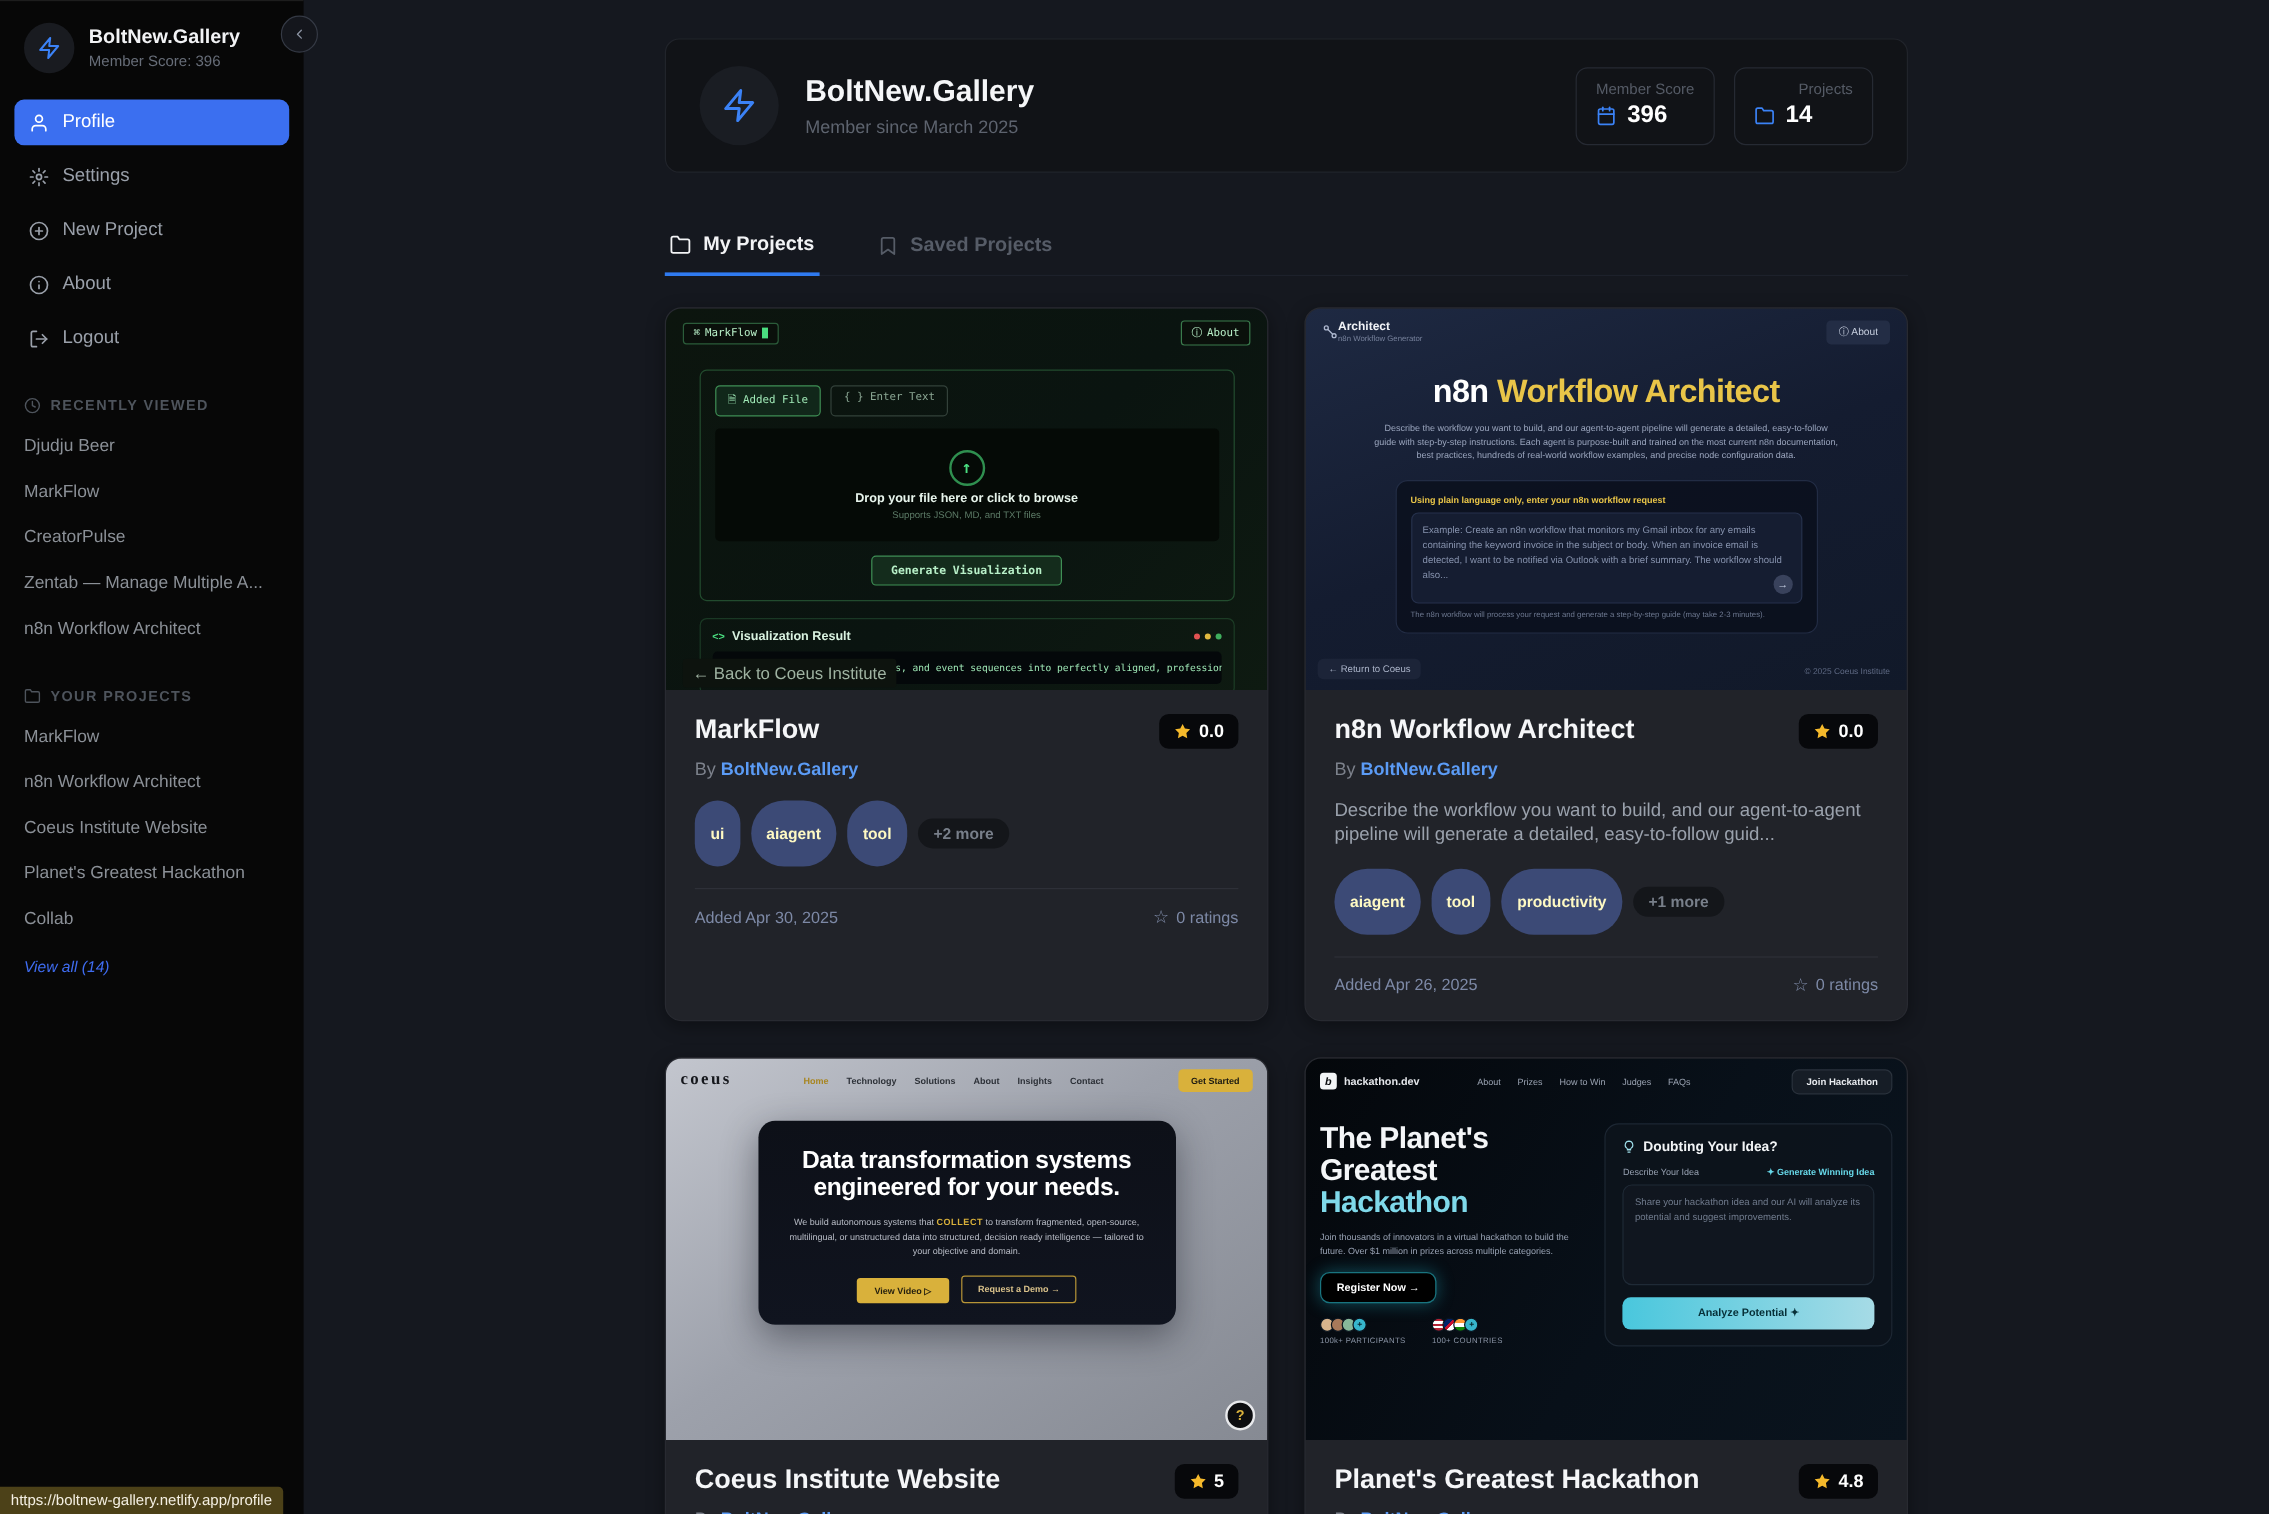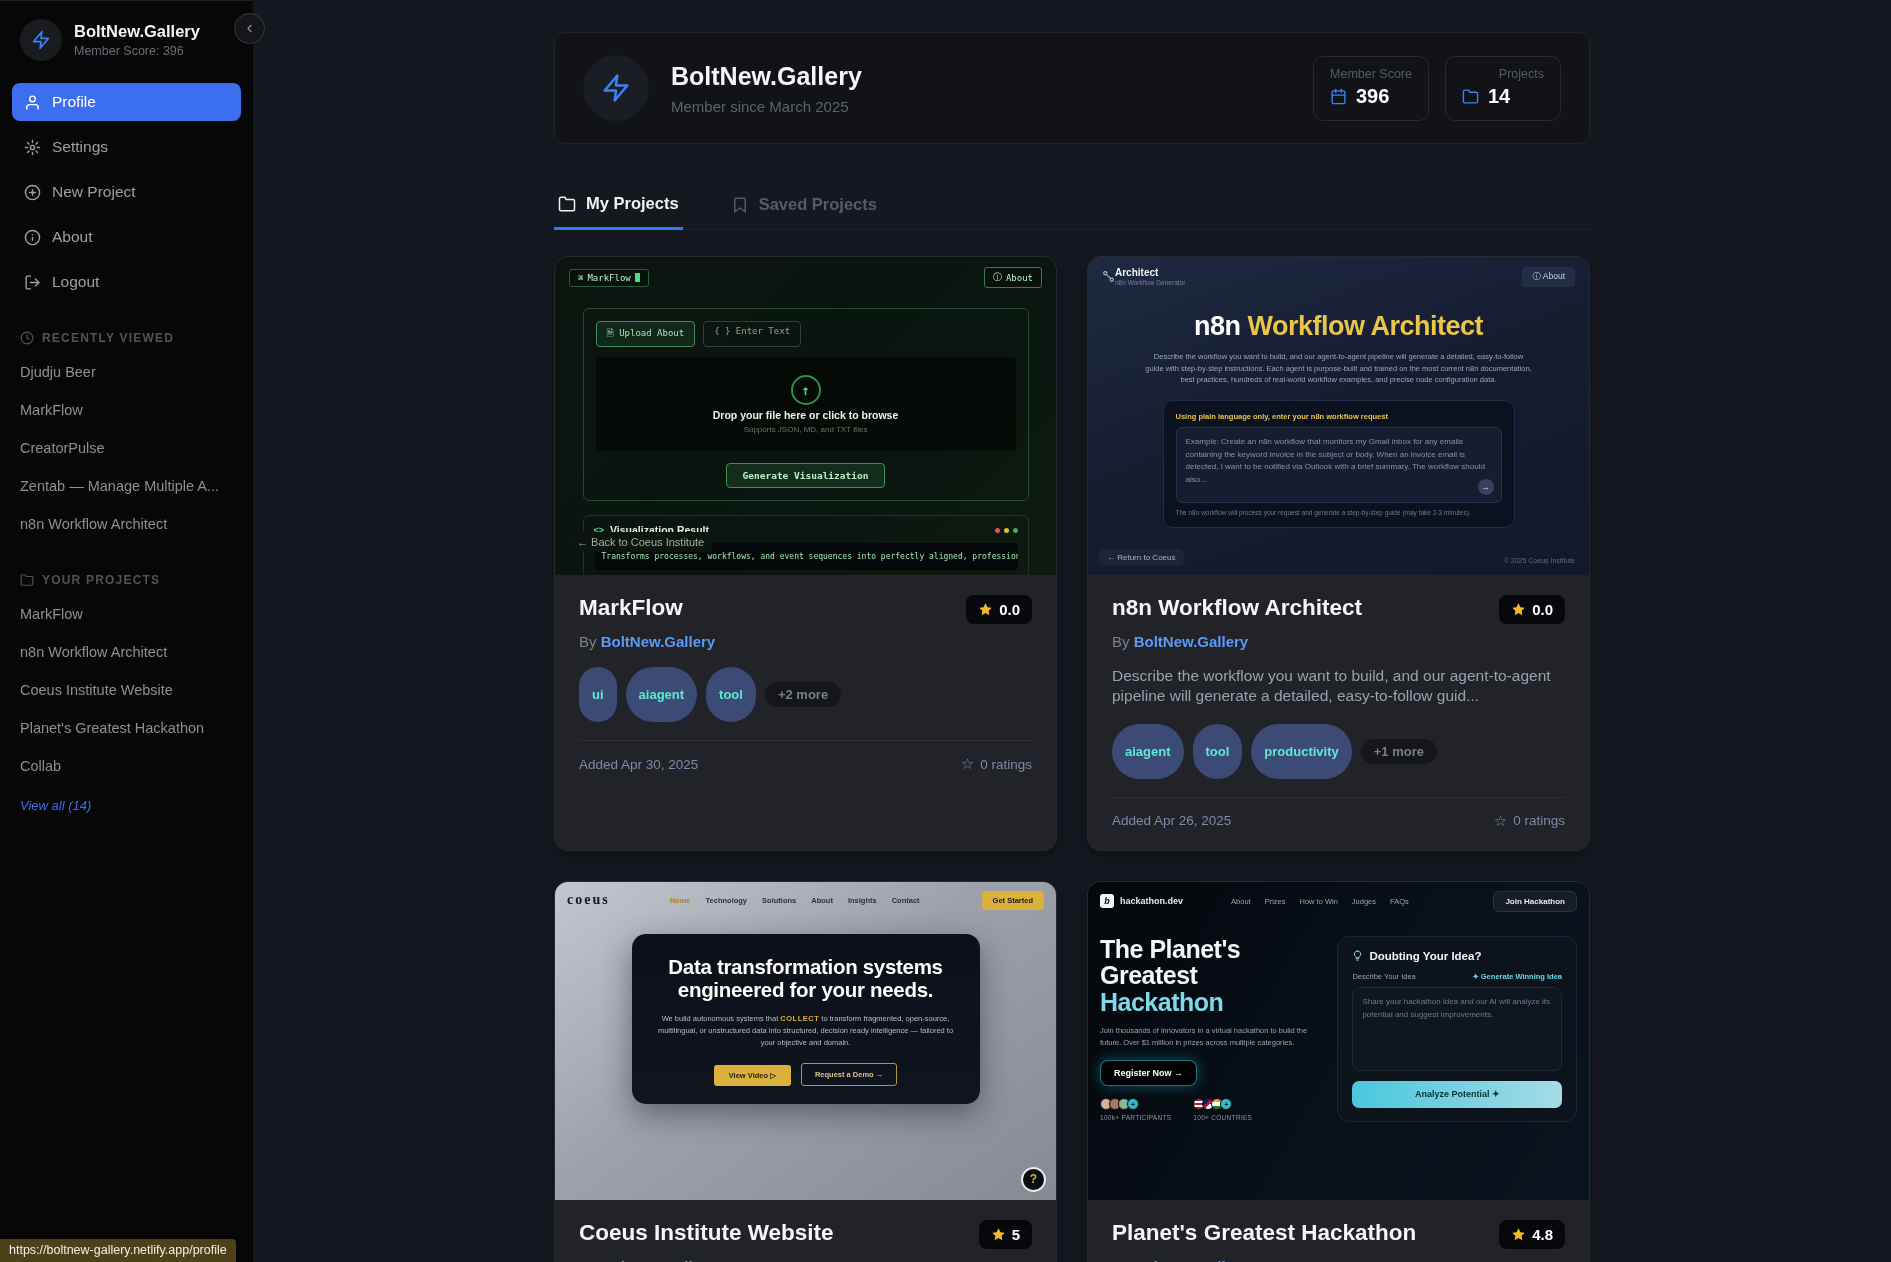--- a/index.html
+++ b/index.html
@@ -66,21 +66,21 @@
   .card-info { padding:20px 24px 20px; }
   .card-title-row { display:flex; align-items:flex-start; justify-content:space-between; }
   .card-title { color:#f5f6f8; font-size:22.5px; font-weight:700; }
   .rating-badge { background:#07080b; border-radius:8px; padding:6px 12px; display:flex; align-items:center;
     gap:6px; color:#fff; font-size:15px; font-weight:700; }
   .byline { margin-top:9px; font-size:15px; }
   .by { color:#7c818b; }
   .author { color:#5b9bf5; font-weight:600; cursor:pointer; }
   .card-desc { margin-top:16px; color:#9aa1ac; font-size:15.5px; line-height:1.32; max-height:42px; overflow:hidden; }
   .tag-row { margin-top:17px; display:flex; gap:9px; align-items:center; }
-  .tag { background:#3c4a76; color:#5eead4; font-size:13px; font-weight:700; padding:20px 13px; border-radius:999px; }
+  .tag { background:#3c4a76; color:#fef9c3; font-size:13px; font-weight:700; padding:20px 13px; border-radius:999px; }
   .tag-more { background:#14161a; color:#787f8a; font-size:13px; font-weight:600; padding:5px 13px; border-radius:999px; }
   .card-footer { margin-top:18px; border-top:1px solid #2e3038; padding-top:14px; display:flex;
     justify-content:space-between; align-items:center; color:#7d89a6; font-size:13.5px; }
   .ratings-count { display:flex; align-items:center; gap:6px; cursor:pointer; }
   .star-outline { font-size:15px; }
 
   
   .t-mark { background:linear-gradient(135deg,#0c150e,#0a1410 55%,#0e1a11); padding:10px 14px;
     font-family:"DejaVu Sans Mono", monospace; }
   .tm-topbar { display:flex; justify-content:space-between; align-items:center; }
@@ -101,21 +101,21 @@
   .tm-generate { margin:12px auto 0; width:max-content; border:1px solid #3f8f55; background:#142c1c;
     color:#b8f0c8; font-size:9.5px; font-weight:700; padding:6px 16px; border-radius:4px; }
   .tm-result { margin:14px auto 0; width:446px; border:1px solid rgba(63,143,85,.3); border-radius:6px; padding:8px 10px; }
   .tm-result-head { display:flex; align-items:center; gap:6px; color:#d9f2e0; font-size:10.5px; font-weight:700;
     font-family:"Liberation Sans",sans-serif; }
   .tm-code { color:#4ade80; font-size:9px; }
   .tm-dots { margin-left:auto; display:flex; gap:4px; }
   .tm-dot { width:5px; height:5px; border-radius:50%; }
   .tm-term { margin-top:7px; background:#04080a; border-radius:4px; padding:9px 8px; color:#9fe8b6; font-size:8px;
     white-space:nowrap; overflow:hidden; display:flex; align-items:center; gap:3px; }
-  .tm-back { position:absolute; left:14px; bottom:23px; background:#0d130e; color:#9fb3a2; font-size:11px;
+  .tm-back { position:absolute; left:14px; bottom:2px; background:#0d130e; color:#9fb3a2; font-size:14px;
     padding:4px 8px; border-radius:3px; font-family:"Liberation Sans",sans-serif; }
 
   
   .t-n8n { background:linear-gradient(160deg,#1e2942,#141c30 50%,#111929); padding:10px 14px; }
   .tn-topbar { display:flex; align-items:flex-start; justify-content:space-between; }
   .tn-brand { display:flex; gap:0; align-items:center; color:#cdd4e2; }
   .tn-brand-name { font-size:10px; font-weight:700; color:#f0f2f6; }
   .tn-brand-sub { font-size:6.5px; color:#76819b; margin-top:1px; }
   .tn-about { background:#232d45; color:#c6cede; font-size:8.5px; padding:4px 10px; border-radius:4px; }
   .tn-title { text-align:center; margin-top:24px; font-size:27px; font-weight:800; letter-spacing:-.5px; }
@@ -353,21 +353,21 @@
       <div class="grid">
 
         <div class="card">
           <div class="thumb t-mark">
             <div class="tm-topbar">
               <span class="tm-chip">⌘ <span>MarkFlow</span><span class="tm-cursor"></span></span>
               <span class="tm-chip tm-about">ⓘ <span>About</span></span>
             </div>
             <div class="tm-panel">
               <div class="tm-btnrow">
-                <span class="tm-btn1">🗎 <span>Upload About</span></span>
+                <span class="tm-btn1">🗎 <span>Added File</span></span>
                 <span class="tm-btn2">{ } Enter Text</span>
               </div>
               <div class="tm-drop">
                 <div class="tm-upcircle">↑</div>
                 <div class="tm-drop-title">Drop your file here or click to browse</div>
                 <div class="tm-drop-sub">Supports JSON, MD, and TXT files</div>
               </div>
               <div class="tm-generate">Generate Visualization</div>
             </div>
             <div class="tm-result">

